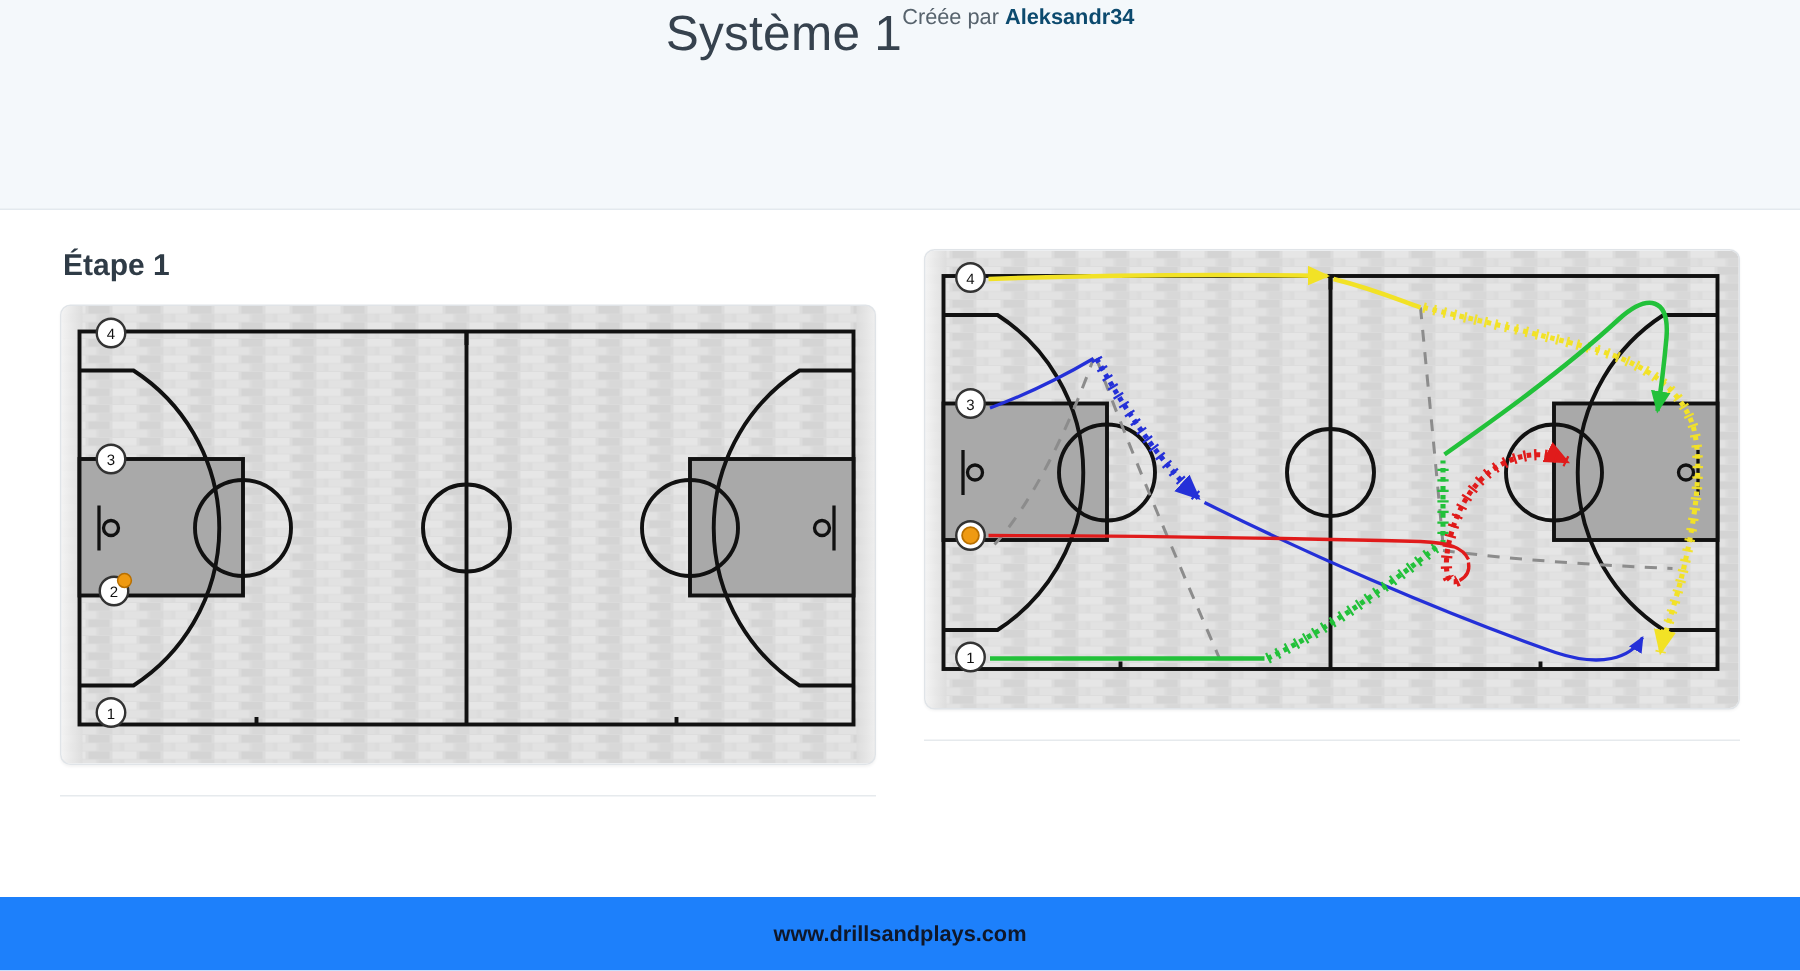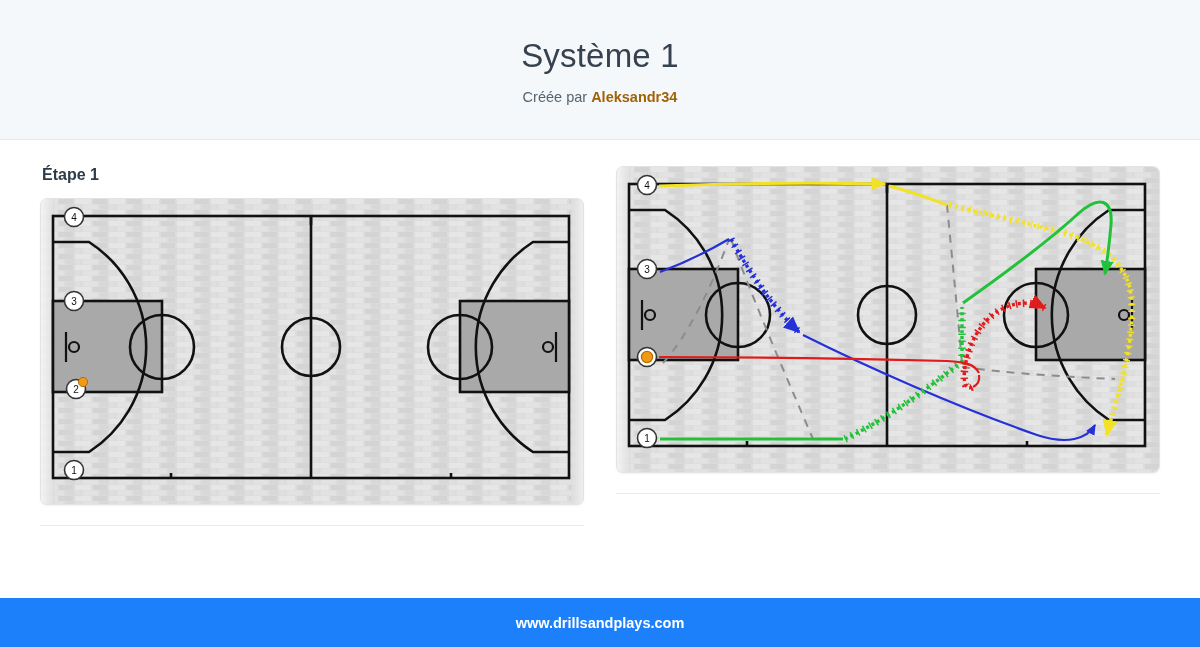--- a/index.html
+++ b/index.html
@@ -12,49 +12,48 @@
     overflow:hidden;
     position:relative;
   }
 
   
   .page-header {
     height:140px;
     background:#f4f8fb;
     border-bottom:1px solid #e3e9ee;
     display:flex;
-    flex-direction:column;
-    align-items:center;
+    flex-direction:row;
     justify-content:center;
     padding-top:4px;
   }
   .page-title {
     font-size:33px;
     font-weight:400;
     color:#36424e;
     letter-spacing:0.2px;
     margin:0 0 14px 0;
     line-height:1.1;
   }
   .page-subtitle {
     font-size:14.5px;
     color:#57636d;
     margin:0;
   }
-  .page-subtitle b { color:#a16207; font-weight:bold; }
+  .page-subtitle b { color:#0c4a6e; font-weight:bold; }
 
   
   .steps {
     display:flex;
     padding:26px 40px 0 40px;
     gap:32px;
   }
   .step { width:546px; }
   .step-title {
-    font-size:16px;
+    font-size:20px;
     font-weight:bold;
     color:#2f3b46;
     margin:0 0 14px 2px;
   }
   .court-card {
     background:#ffffff;
     border:1px solid #e0e4e8;
     border-radius:7px;
     padding:0;
     box-shadow:0 1px 2px rgba(0,0,0,0.05);
@@ -73,21 +72,21 @@
   .site-footer {
     position:absolute;
     left:0; right:0; bottom:0;
     height:49px;
     background:#1d80fb;
     display:flex;
     align-items:center;
     justify-content:center;
   }
   .site-footer a {
-    color:#ffffff;
+    color:#0f172a;
     font-size:14.5px;
     font-weight:bold;
     text-decoration:none;
   }
   svg { display:block; }
 </style>
 </head>
 <body>
 
 <div class="page-header">

